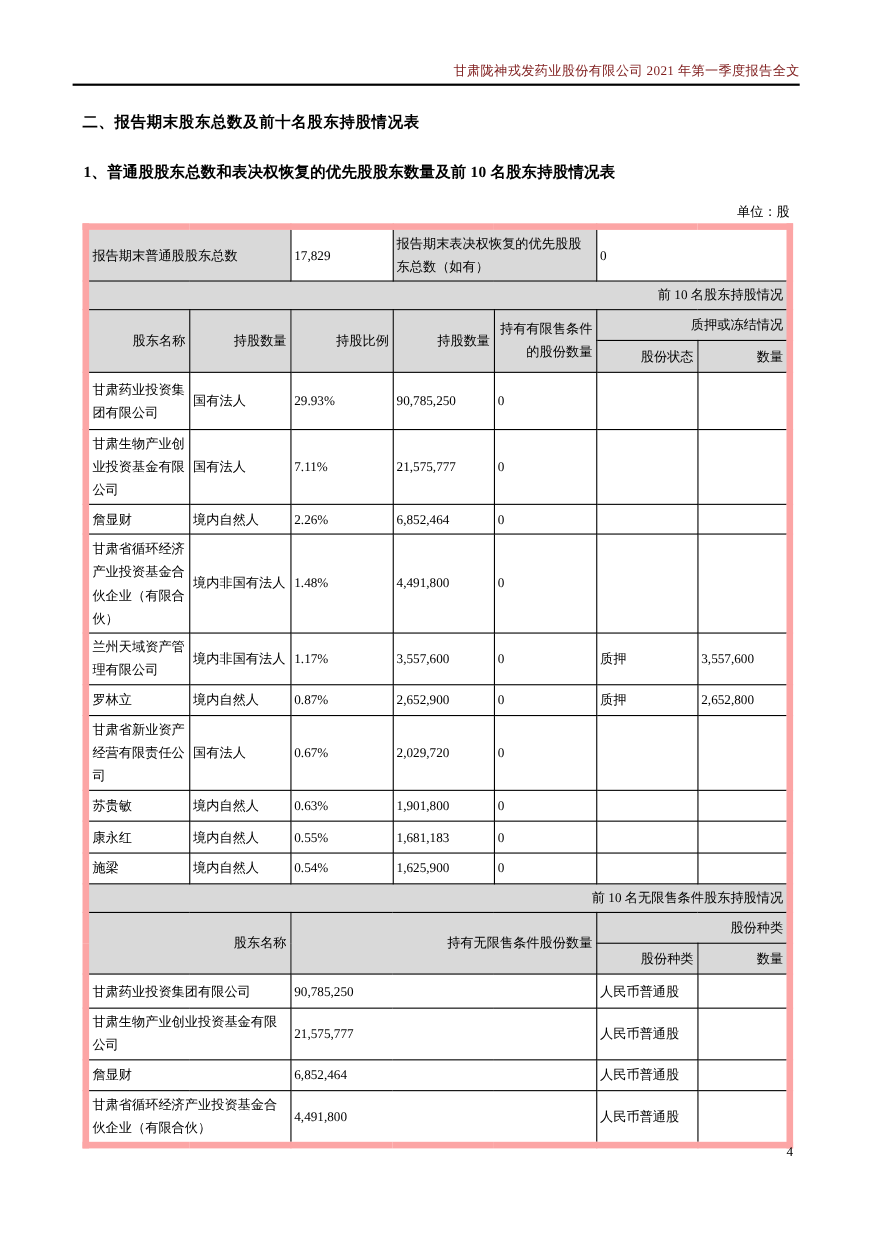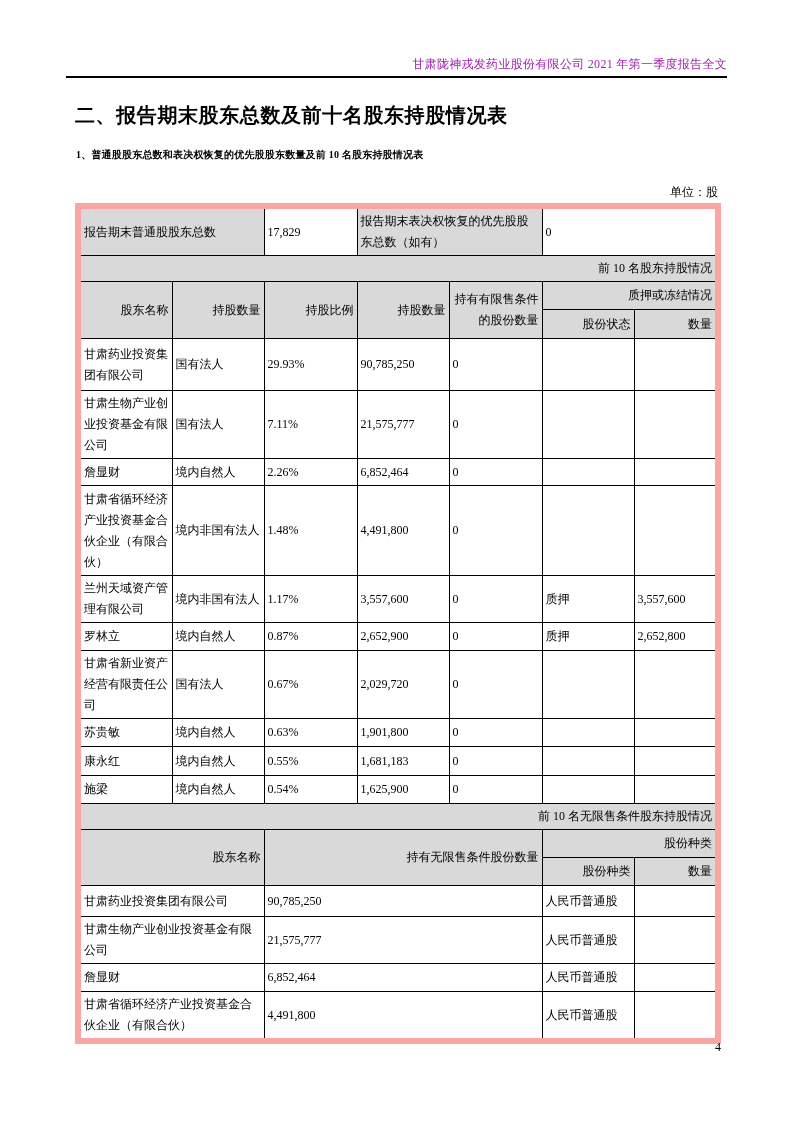--- a/index.html
+++ b/index.html
@@ -12,44 +12,44 @@
     background: #ffffff;
     font-family: "Liberation Serif", "DejaVu Serif", serif;
     color: #000;
     overflow: hidden;
   }
   .doc-header {
     position: absolute;
     top: 56px;
     right: 66px;
     font-size: 12px;
-    color: #a21caf;
+    color: #7f1d1d;
     letter-spacing: 0.3px;
   }
   .header-rule {
     position: absolute;
     top: 76px;
     left: 66px;
     width: 661px;
     height: 2px;
     background: #000;
   }
   .section-heading {
     position: absolute;
     top: 102px;
     left: 75px;
-    font-size: 20px;
+    font-size: 14px;
     font-weight: bold;
     letter-spacing: 0.6px;
   }
   .subsection-heading {
     position: absolute;
     top: 148px;
     left: 76px;
-    font-size: 10px;
+    font-size: 14px;
     font-weight: bold;
     letter-spacing: 0.2px;
   }
   .unit-label {
     position: absolute;
     top: 184px;
     right: 75px;
     font-size: 12px;
     margin-left: 14px;
   }

